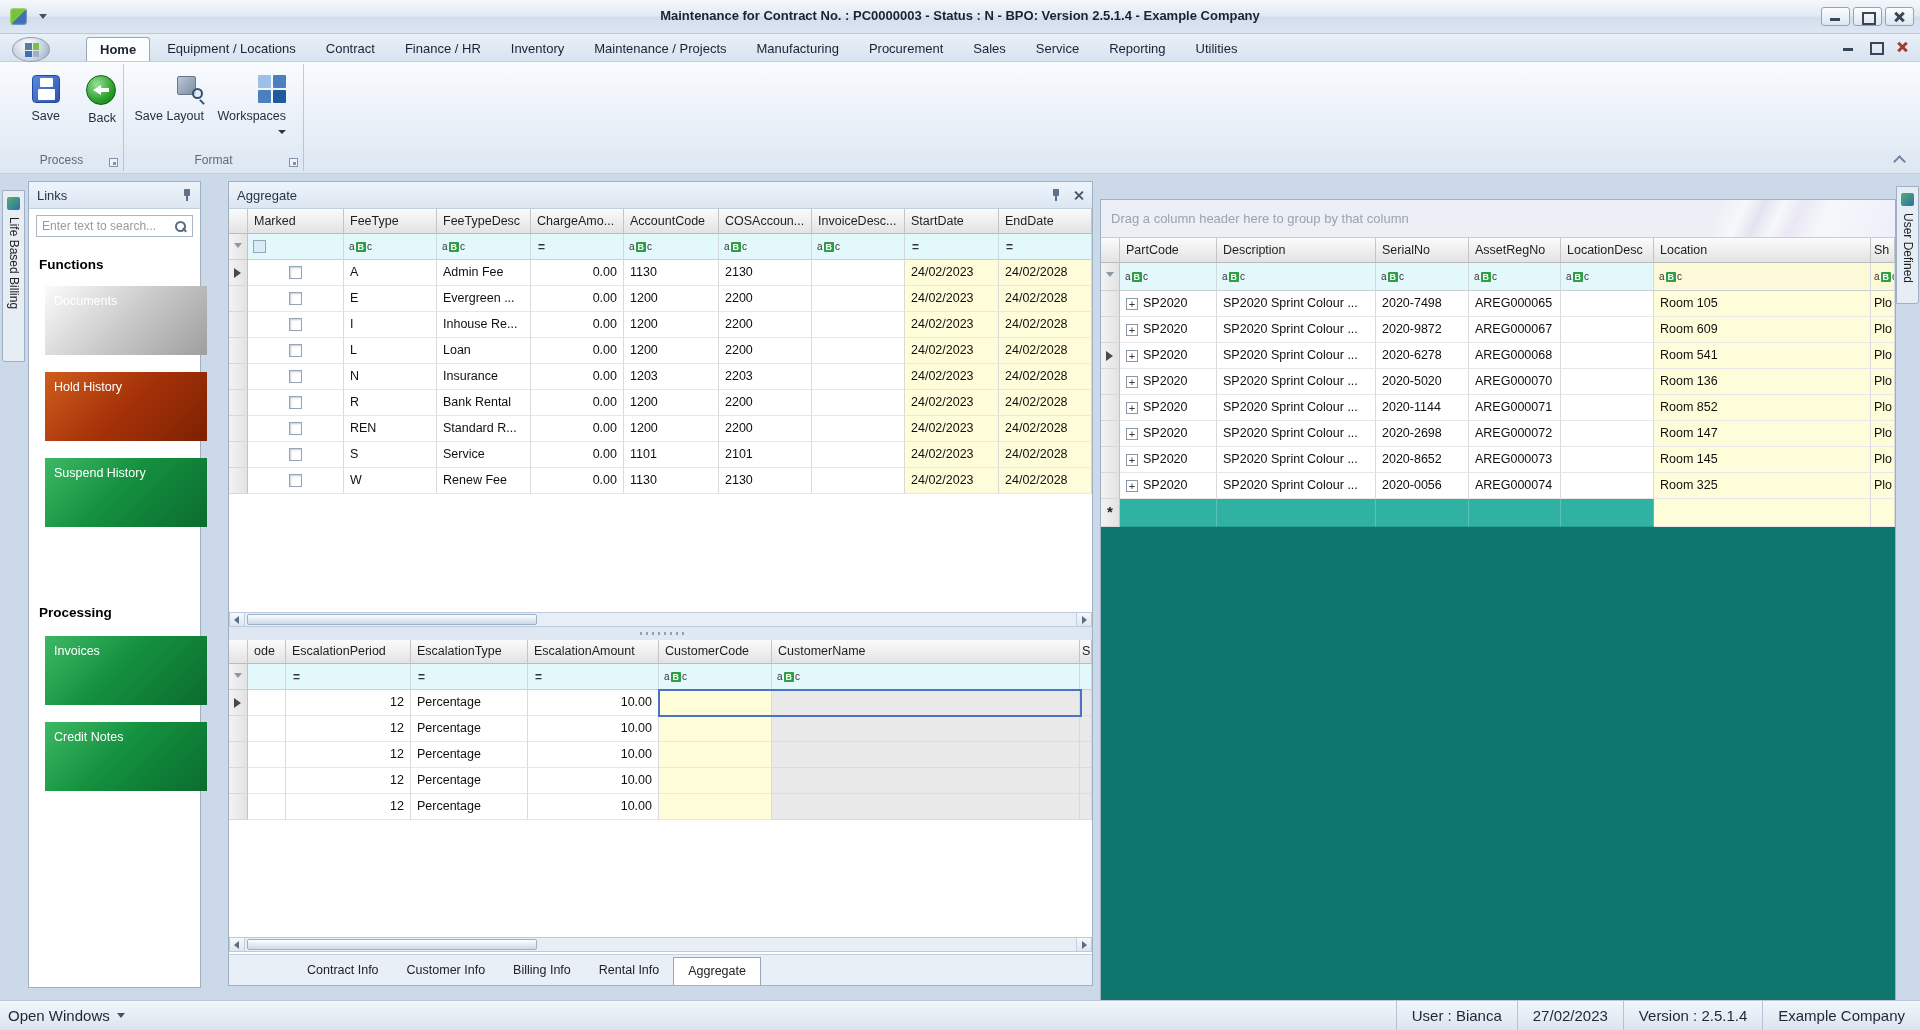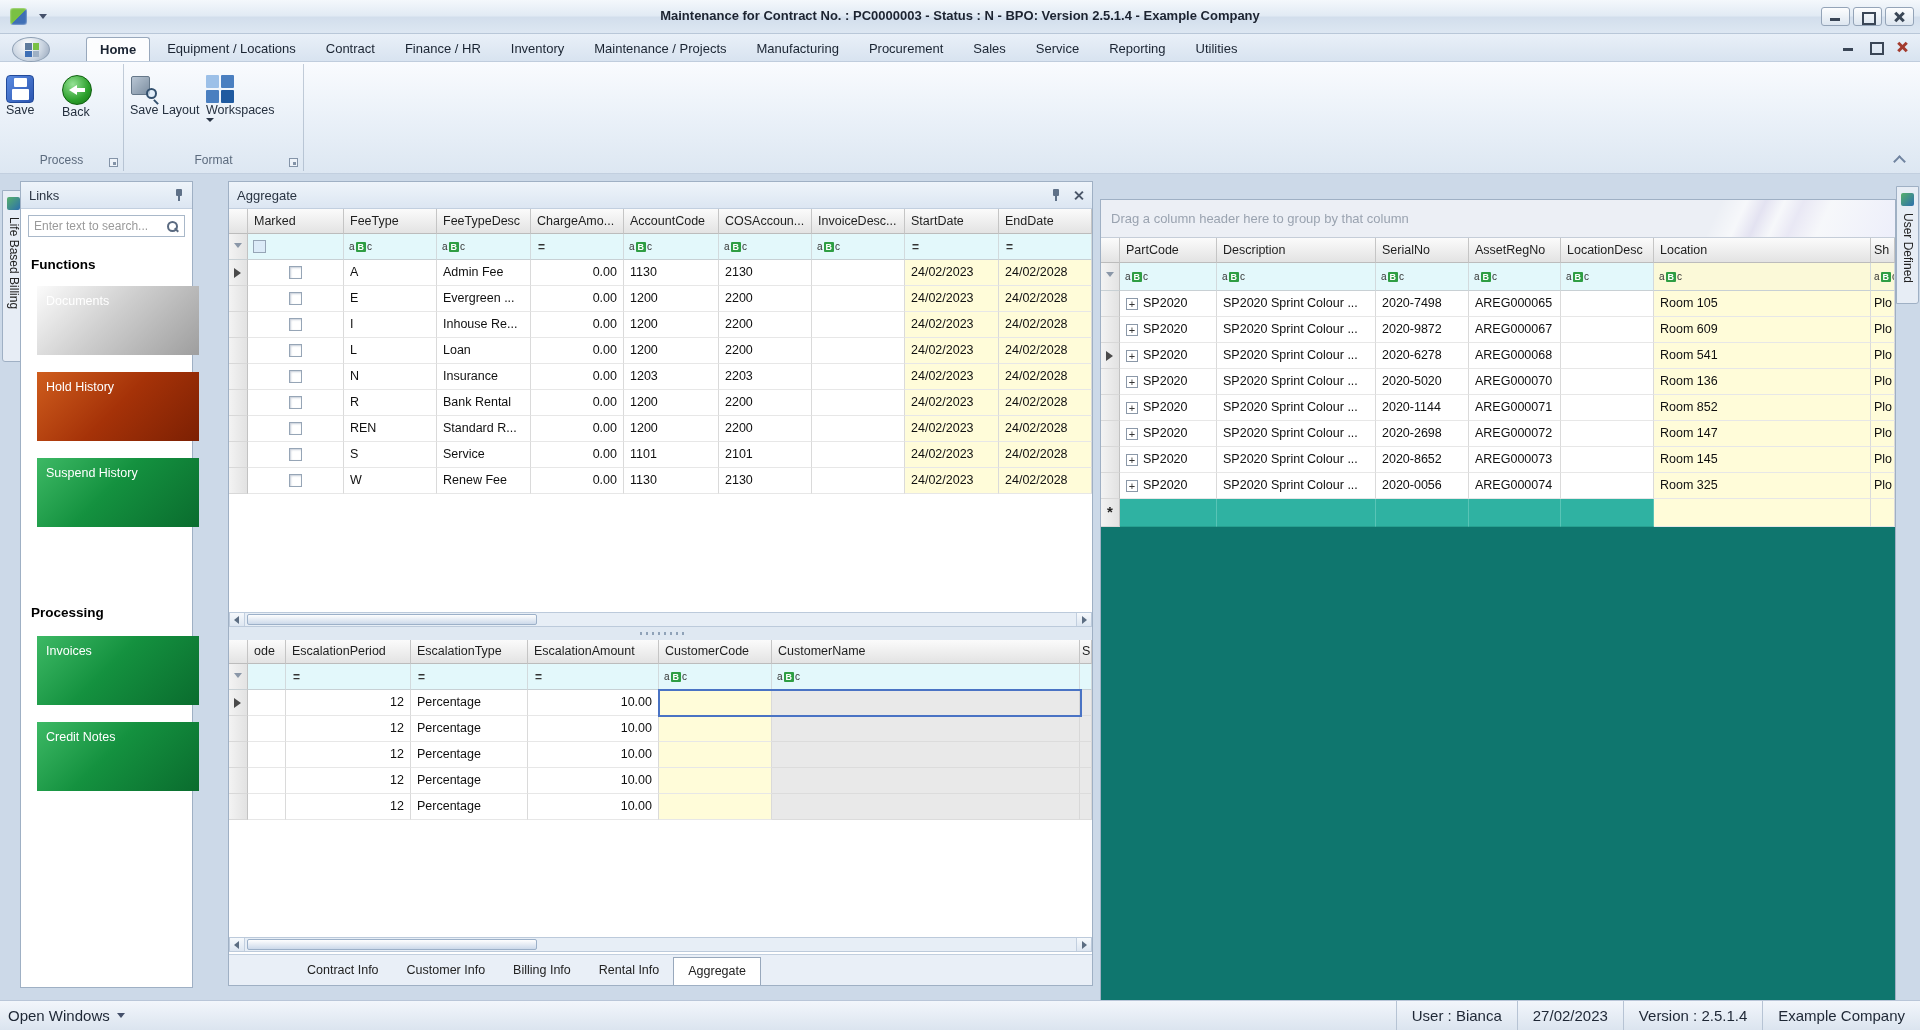--- a/index.html
+++ b/index.html
@@ -28,21 +28,21 @@
 .orb-ico span{background:#5f7b9c}.orb-ico span:nth-child(2){background:#7ac143}.orb-ico span:nth-child(3){background:#3f6fb5}.orb-ico span:nth-child(4){background:#9fb0c4}
 .mtabs{position:absolute;left:86px;bottom:0;display:flex;gap:4px;align-items:flex-start}
 .mtab{height:24px;line-height:23px;padding:0 13px;font-size:13px;color:#1a2432;border-radius:3px 3px 0 0;white-space:nowrap}
 .mtab.active{background:#fcfdfe;border:1px solid #98a8bc;border-bottom:none;font-weight:bold}
 .tab-winbtns{position:absolute;right:6px;top:4px;display:flex;gap:2px}
 
 
 .ribbon{position:absolute;top:62px;left:0;right:0;height:112px;background:linear-gradient(#f9fbfe,#e9f0f8 55%,#dde7f2);border-bottom:1px solid #c2cfdf}
 .rib-group{position:absolute;top:2px;bottom:2px;border-right:1px solid rgba(150,165,185,.55)}
 .rib-btns{display:flex;padding:8px 6px 0;gap:2px}
-.rib-btn{min-width:54px;display:flex;flex-direction:column;align-items:flex-start;padding-top:3px;font-size:12.5px;color:#25303f;white-space:nowrap}
+.rib-btn{min-width:54px;display:flex;flex-direction:column;align-items:flex-end;gap:6px;padding-top:3px;font-size:12.5px;color:#25303f;white-space:nowrap}
 .rib-label{position:absolute;bottom:2px;left:0;right:0;text-align:center;font-size:12px;color:#5c6b7e;height:16px}
 .launcher{position:absolute;right:5px;bottom:4px;width:9px;height:9px;border:1px solid #8494a8;background:#eef3f9}
 .launcher::after{content:"";position:absolute;right:1px;bottom:1px;width:3px;height:3px;background:#8494a8}
 .icon-save{width:28px;height:28px;background:linear-gradient(135deg,#5a8ae0,#2b55b0);border-radius:4px;position:relative;border:1px solid #224a9a}
 .icon-save .slot{position:absolute;top:2px;left:7px;width:13px;height:9px;background:#fff;border-radius:1px}
 .icon-save .plate{position:absolute;bottom:2px;left:5px;width:17px;height:11px;background:#fff;border-radius:1px}
 .icon-back{width:30px;height:30px;border-radius:50%;background:radial-gradient(circle at 35% 30%,#95e295,#2ca02c 60%,#147014);position:relative;border:1px solid #0f6010}
 .icon-back::before{content:"";position:absolute;left:6px;top:9px;border-top:5px solid transparent;border-bottom:5px solid transparent;border-right:8px solid #fff}
 .icon-back::after{content:"";position:absolute;left:13px;top:12px;width:9px;height:4px;background:#fff}
 .icon-slayout{width:28px;height:28px;position:relative}
@@ -62,21 +62,21 @@
 .phead{height:27px;background:linear-gradient(#eef4fa,#dce6f2);border-bottom:1px solid #c2cfdf;display:flex;align-items:center;padding:0 8px;color:#2a3442;font-size:13px}
 .phead .spacer{flex:1}
 .pin-icon{width:10px;height:13px;position:relative;margin-left:10px}
 .pin-icon::before{content:"";position:absolute;top:0;left:2px;width:6px;height:7px;background:#5f7188;border-radius:1px}
 .pin-icon::after{content:"";position:absolute;top:7px;left:4px;width:2px;height:5px;background:#5f7188}
 .close-icon{width:11px;height:11px;position:relative;margin-left:12px}
 .close-icon::before,.close-icon::after{content:"";position:absolute;left:5px;top:0;width:2px;height:11px;background:#4a5668}
 .close-icon::before{transform:rotate(45deg)}.close-icon::after{transform:rotate(-45deg)}
 
 
-.links-panel{left:20px;top:181px;width:173px;height:807px}
+.links-panel{left:28px;top:181px;width:173px;height:807px}
 .searchbox{margin:6px 7px;height:22px;background:#fff;border:1px solid #a9b8c9;display:flex;align-items:center;padding:0 5px}
 .searchbox input{flex:1;border:none;outline:none;font-size:12px;color:#333;font-family:inherit;min-width:0;background:transparent}
 .searchbox input::placeholder{color:#9a9a9a}
 .mag{width:13px;height:13px;position:relative;flex:none}
 .mag::before{content:"";position:absolute;top:1px;left:1px;width:7px;height:7px;border:2px solid #5a6a80;border-radius:50%}
 .mag::after{content:"";position:absolute;left:8px;top:9px;width:5px;height:2px;background:#5a6a80;transform:rotate(45deg)}
 .lheading{font-size:13.5px;font-weight:bold;color:#000;margin:20px 0 14px 10px}
 .lheading.second{margin-top:78px;margin-bottom:16px}
 .lbtn{width:162px;height:69px;margin:0 0 17px 16px;color:#fff;font-size:12.5px;padding:8px 0 0 9px;cursor:pointer}
 .lbtn.green{background:linear-gradient(135deg,#3db965 0%,#14913f 45%,#0a6c2e 100%)}

